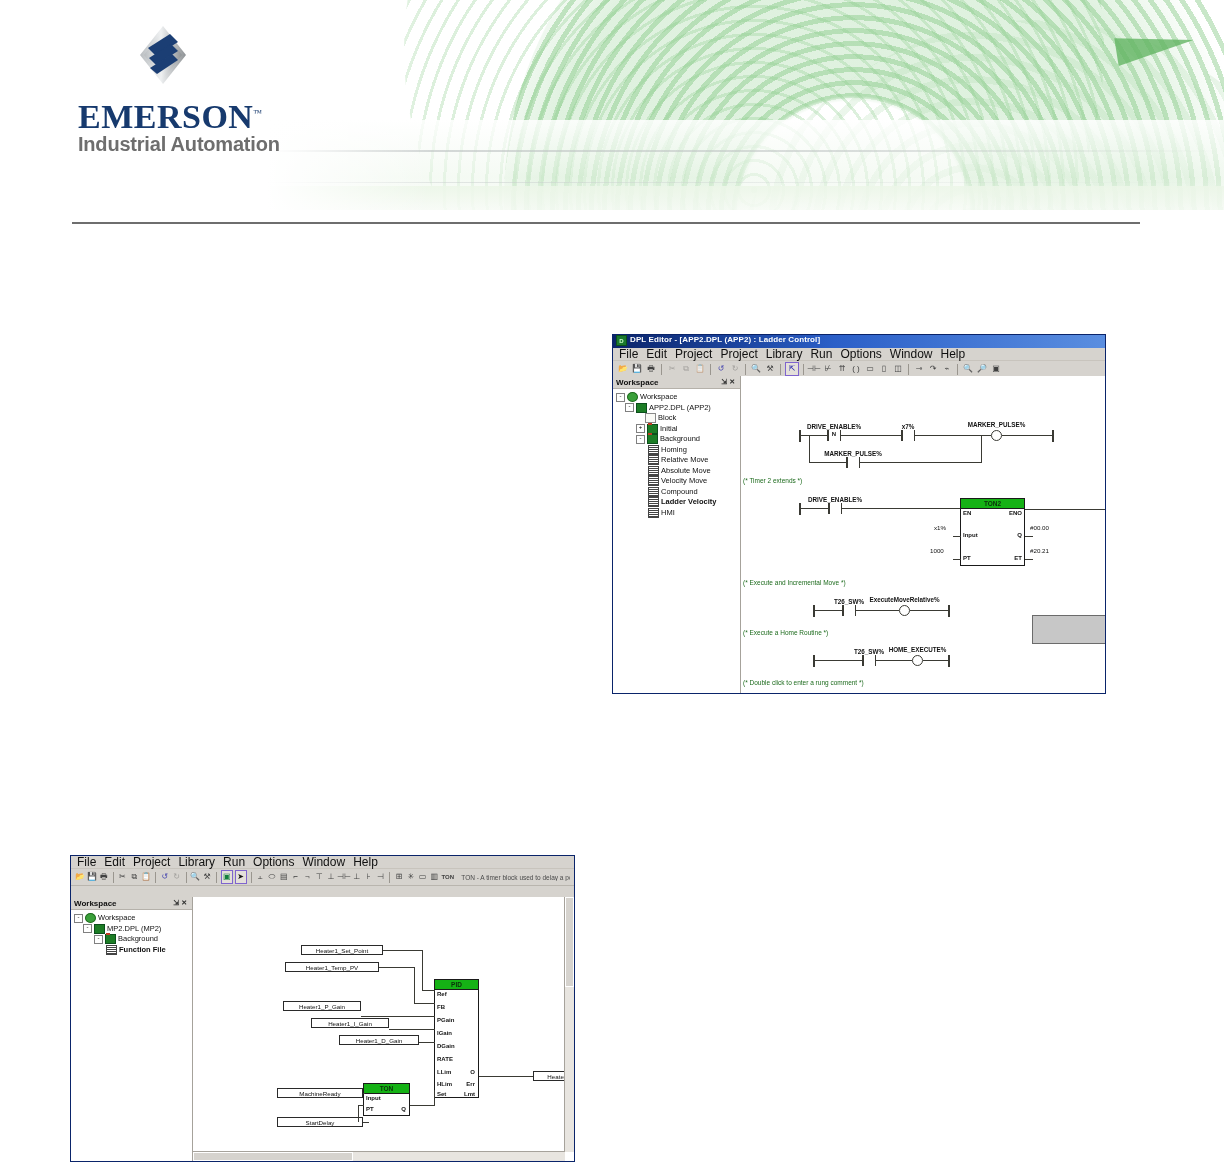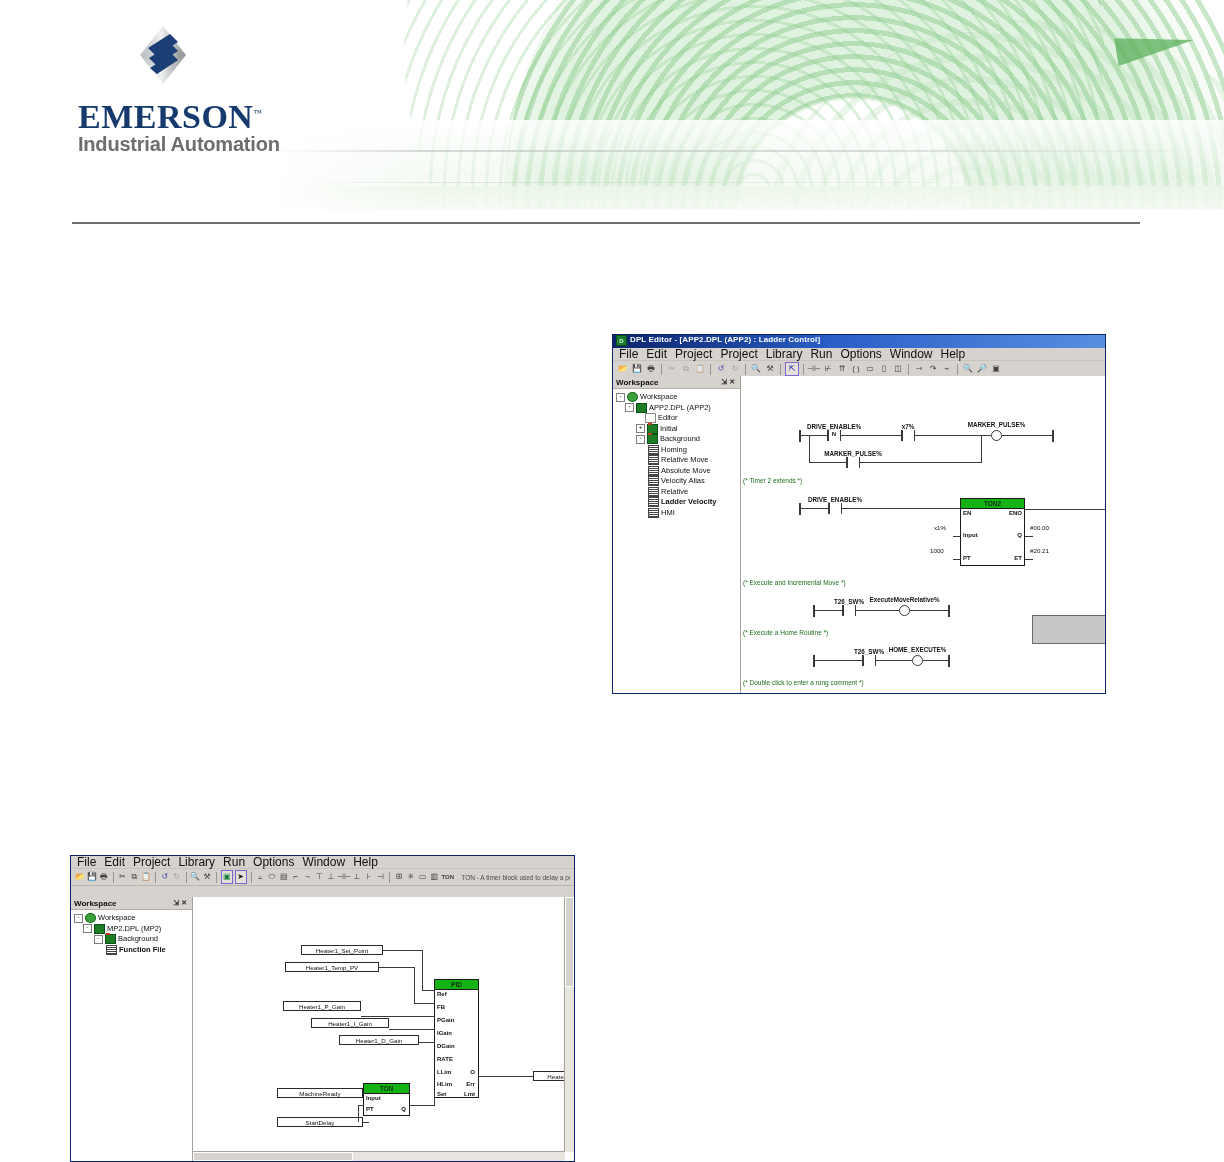--- a/index.html
+++ b/index.html
@@ -233,21 +233,21 @@
           <span class="tlabel">Workspace</span>
         </div>
         <div class="tnode" style="padding-left:9px;">
           <span class="tbox">-</span>
           <span class="ico folder-g"></span>
           <span class="tlabel">APP2.DPL (APP2)</span>
         </div>
         <div class="tnode" style="padding-left:20px;">
           <span class="tbox none"></span>
           <span class="ico folder-w"></span>
-          <span class="tlabel">Editor</span>
+          <span class="tlabel">Block</span>
         </div>
         <div class="tnode" style="padding-left:20px;">
           <span class="tbox">+</span>
           <span class="ico folder-r"></span>
           <span class="tlabel">Initial</span>
         </div>
         <div class="tnode" style="padding-left:20px;">
           <span class="tbox">-</span>
           <span class="ico folder-r"></span>
           <span class="tlabel">Background</span>
@@ -259,25 +259,25 @@
         <div class="tnode" style="padding-left:32px;">
           <span class="ico ladder"></span>
           <span class="tlabel">Relative Move</span>
         </div>
         <div class="tnode" style="padding-left:32px;">
           <span class="ico ladder"></span>
           <span class="tlabel">Absolute Move</span>
         </div>
         <div class="tnode" style="padding-left:32px;">
           <span class="ico ladder"></span>
-          <span class="tlabel">Velocity Alias</span>
-        </div>
-        <div class="tnode" style="padding-left:32px;">
-          <span class="ico ladder"></span>
-          <span class="tlabel">Relative</span>
+          <span class="tlabel">Velocity Move</span>
+        </div>
+        <div class="tnode" style="padding-left:32px;">
+          <span class="ico ladder"></span>
+          <span class="tlabel">Compound</span>
         </div>
         <div class="tnode" style="padding-left:32px;">
           <span class="ico ladder"></span>
           <span class="tlabel bold">Ladder Velocity</span>
         </div>
         <div class="tnode" style="padding-left:32px;">
           <span class="ico ladder"></span>
           <span class="tlabel">HMI</span>
         </div>
       </div>

